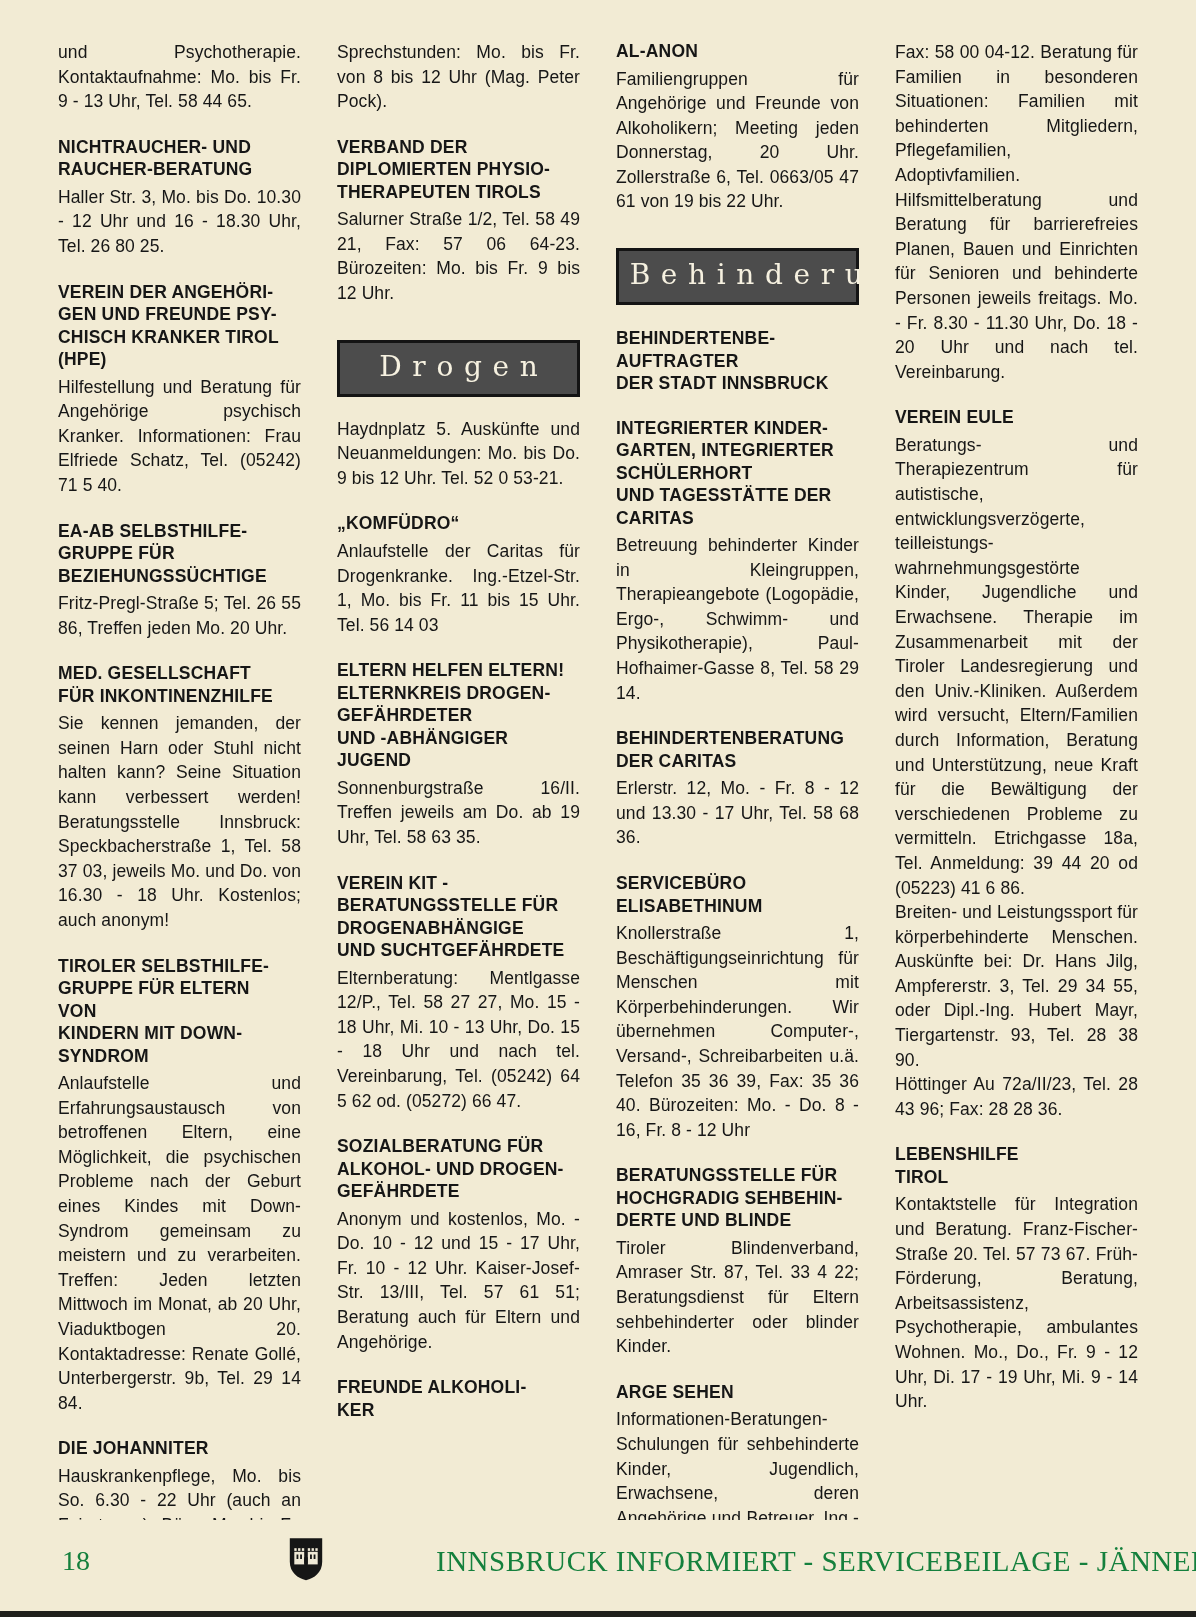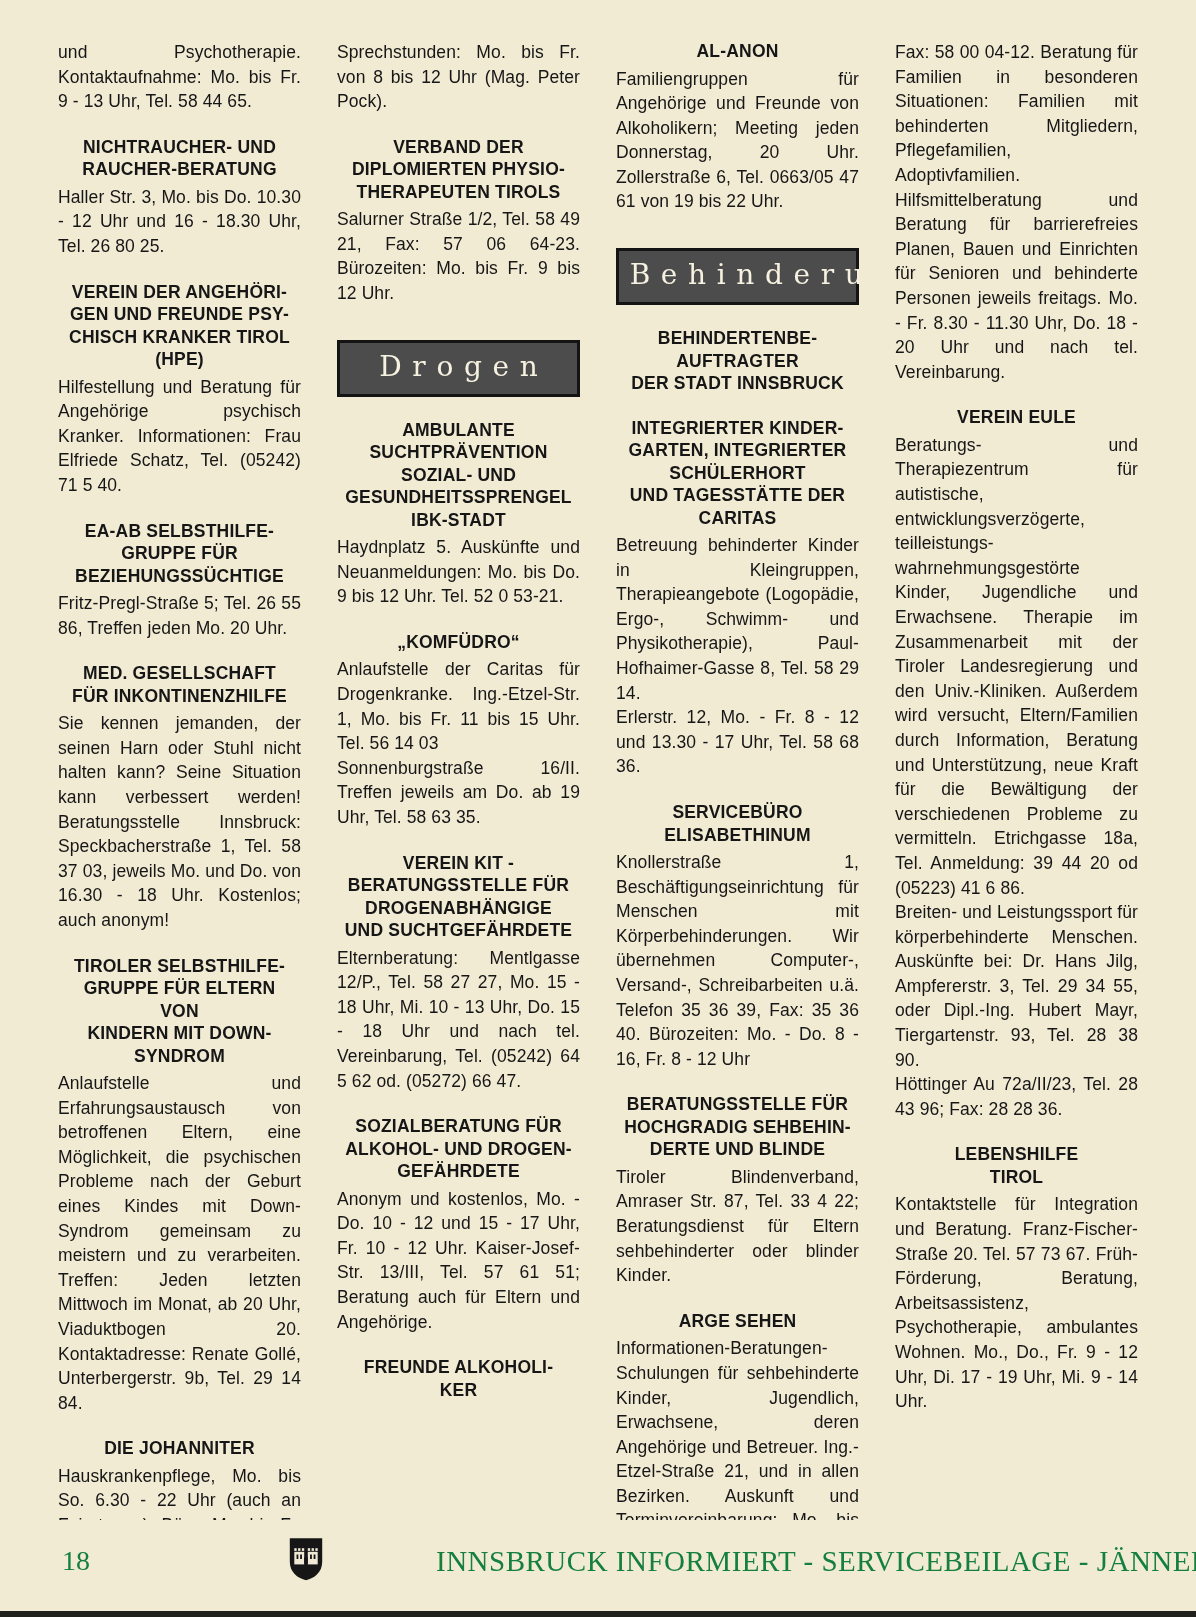--- a/index.html
+++ b/index.html
@@ -13,21 +13,21 @@
     display:grid;grid-template-columns:repeat(4,1fr);column-gap:36px;
     padding:40px 58px 0 58px;height:1480px;overflow:hidden;
   }
   .column{overflow:hidden;}
   .entry-text{
     margin:0;font-size:17.5px;line-height:24.6px;text-align:justify;
     letter-spacing:0.1px;
   }
   .heading{
     margin:22px 0 4px 0;font-size:17.5px;line-height:22.5px;
-    font-weight:bold;text-align:center;letter-spacing:0.2px;
+    font-weight:bold;letter-spacing:0.2px;
   }
   .heading div{white-space:nowrap;}
   .band{
     margin:34px 0 20px 0;background:#4c4c4c;border:3px solid #141414;
     text-align:center;padding:7px 0 11px 0;
   }
   .band span{
     font-family:"DejaVu Serif","Liberation Serif",serif;
     color:#f6f1e0;font-size:28px;letter-spacing:0.38em;padding-left:0.38em;
   }
@@ -89,32 +89,32 @@
     </section>
     <section class="column">
       <p class="entry-text">Sprechstunden: Mo. bis Fr. von 8 bis 12 Uhr (Mag. Peter Pock).</p>
       <h2 class="heading">
         <div>VERBAND DER</div>
         <div>DIPLOMIERTEN PHYSIO-</div>
         <div>THERAPEUTEN TIROLS</div>
       </h2>
       <p class="entry-text">Salurner Straße 1/2, Tel. 58 49 21, Fax: 57 06 64-23. Bürozeiten: Mo. bis Fr. 9 bis 12 Uhr.</p>
       <div class="band"><span>Drogen</span></div>
-      <h2 class="heading">
-        <div>AMBULANTE</div>
-        <div>SUCHTPRÄVENTION</div>
-        <div>SOZIAL- UND</div>
-        <div>GESUNDHEITSSPRENGEL</div>
-        <div>IBK-STADT</div>
-      </h2>
       <p class="entry-text">Haydnplatz 5. Auskünfte und Neuanmeldungen: Mo. bis Do. 9 bis 12 Uhr. Tel. 52 0 53-21.</p>
       <h2 class="heading">
         <div>„KOMFÜDRO“</div>
       </h2>
       <p class="entry-text">Anlaufstelle der Caritas für Drogenkranke. Ing.-Etzel-Str. 1, Mo. bis Fr. 11 bis 15 Uhr. Tel. 56 14 03</p>
+      <h2 class="heading">
+        <div>ELTERN HELFEN ELTERN!</div>
+        <div>ELTERNKREIS DROGEN-</div>
+        <div>GEFÄHRDETER</div>
+        <div>UND -ABHÄNGIGER</div>
+        <div>JUGEND</div>
+      </h2>
       <p class="entry-text">Sonnenburgstraße 16/II. Treffen jeweils am Do. ab 19 Uhr, Tel. 58 63 35.</p>
       <h2 class="heading">
         <div>VEREIN KIT -</div>
         <div>BERATUNGSSTELLE FÜR</div>
         <div>DROGENABHÄNGIGE</div>
         <div>UND SUCHTGEFÄHRDETE</div>
       </h2>
       <p class="entry-text">Elternberatung: Mentlgasse 12/P., Tel. 58 27 27, Mo. 15 - 18 Uhr, Mi. 10 - 13 Uhr, Do. 15 - 18 Uhr und nach tel. Vereinbarung, Tel. (05242) 64 5 62 od. (05272) 66 47.</p>
       <h2 class="heading">
         <div>SOZIALBERATUNG FÜR</div>
@@ -139,20 +139,24 @@
         <div>DER STADT INNSBRUCK</div>
       </h2>
       <h2 class="heading">
         <div>INTEGRIERTER KINDER-</div>
         <div>GARTEN, INTEGRIERTER</div>
         <div>SCHÜLERHORT</div>
         <div>UND TAGESSTÄTTE DER</div>
         <div>CARITAS</div>
       </h2>
       <p class="entry-text">Betreuung behinderter Kinder in Kleingruppen, Therapieangebote (Logopädie, Ergo-, Schwimm- und Physikotherapie), Paul-Hofhaimer-Gasse 8, Tel. 58 29 14.</p>
+      <h2 class="heading">
+        <div>BEHINDERTENBERATUNG</div>
+        <div>DER CARITAS</div>
+      </h2>
       <p class="entry-text">Erlerstr. 12, Mo. - Fr. 8 - 12 und 13.30 - 17 Uhr, Tel. 58 68 36.</p>
       <h2 class="heading">
         <div>SERVICEBÜRO</div>
         <div>ELISABETHINUM</div>
       </h2>
       <p class="entry-text">Knollerstraße 1, Beschäftigungseinrichtung für Menschen mit Körperbehinderungen. Wir übernehmen Computer-, Versand-, Schreibarbeiten u.ä. Telefon 35 36 39, Fax: 35 36 40. Bürozeiten: Mo. - Do. 8 - 16, Fr. 8 - 12 Uhr</p>
       <h2 class="heading">
         <div>BERATUNGSSTELLE FÜR</div>
         <div>HOCHGRADIG SEHBEHIN-</div>
         <div>DERTE UND BLINDE</div>

